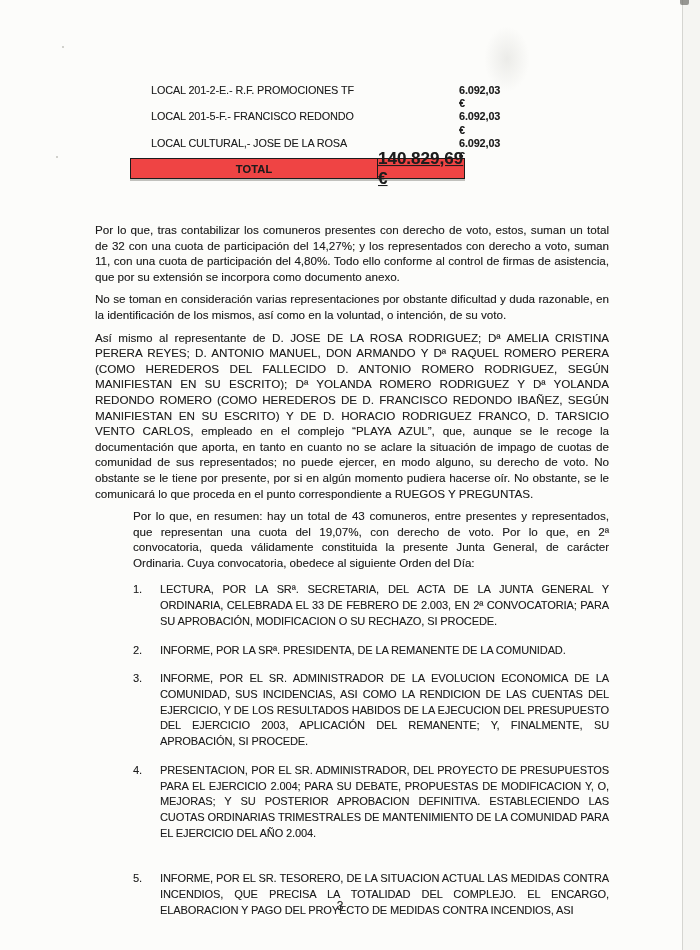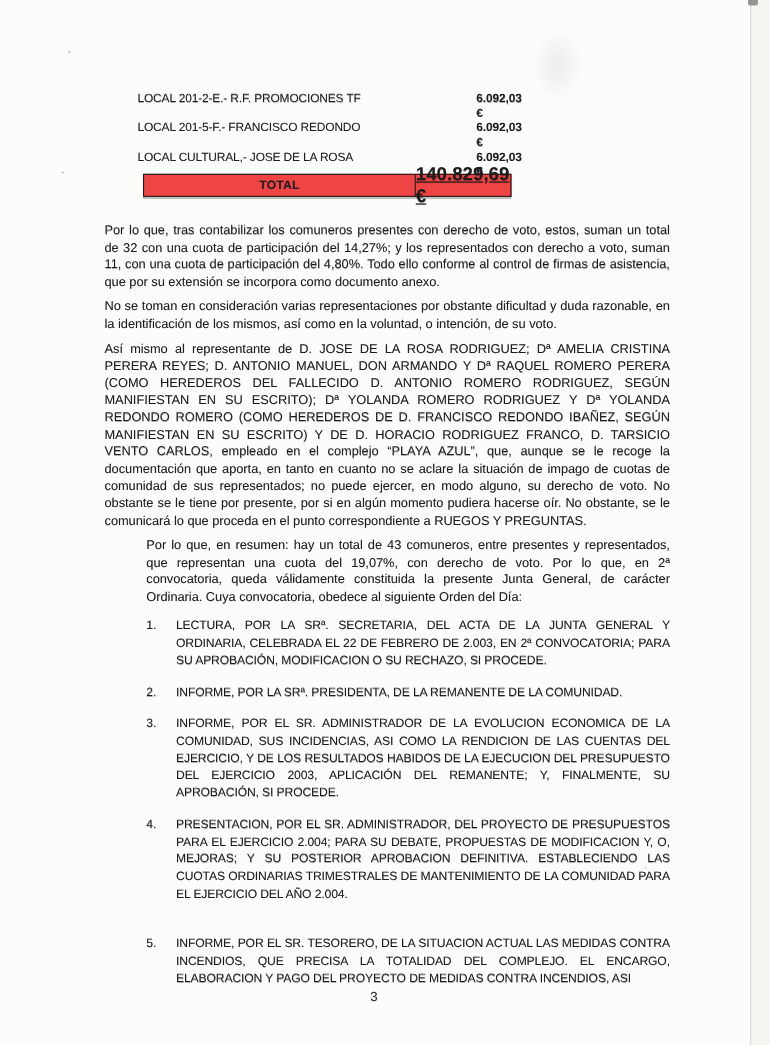--- a/index.html
+++ b/index.html
@@ -16,36 +16,36 @@
   .edge-line { position:absolute; left:682px; top:0; width:1px; height:950px; background:#d5d5d1; }
   .corner-mark { position:absolute; left:680px; top:0; width:9px; height:5px; background:#6e6e6a; opacity:.7; border-radius:0 0 2px 2px; }
   .smudge { position:absolute; left:484px; top:26px; width:46px; height:66px;
             background:radial-gradient(ellipse at center, rgba(150,150,142,0.16), rgba(150,150,142,0) 70%); }
   .speck { position:absolute; width:2px; height:2px; background:#c3c3bc; border-radius:50%; }
   .speck.s1 { left:62px; top:46px; }
   .speck.s2 { left:56px; top:156px; }
   .speck.s3 { left:586px; top:788px; opacity:.6; }
 
   
-  .fees { position:absolute; left:125px; top:84px; width:345px; font-size:10.8px; line-height:13.2px; letter-spacing:-0.1px; }
+  .fees { position:absolute; left:151px; top:84px; width:345px; font-size:10.8px; line-height:13.2px; letter-spacing:-0.1px; }
   .fee-row { display:flex; }
   .fee-label { width:268px; flex:none; }
   .fee-amount { font-weight:bold;padding-left:40px; }
 
   
   .total-box { position:absolute; left:130px; top:158px; width:333px; height:19px;
                border:1.6px solid #1c1c1c; background:#ef4444; display:flex; align-items:stretch;
                box-shadow:0 2px 0 rgba(105,105,98,0.40); }
   .total-label-cell { flex:1; border-right:1.6px solid #1c1c1c; display:flex; align-items:center; justify-content:center;
                       font-weight:bold; font-size:11px; letter-spacing:0.2px; }
   .total-amount-cell { width:86px; flex:none; display:flex; align-items:center; justify-content:center;
                        font-weight:bold; font-size:17px;text-decoration:underline; }
 
   
-  .body-text { position:absolute; left:95px; top:202px; width:514px;
+  .body-text { position:absolute; left:95px; top:222px; width:514px;
                font-size:11.6px; line-height:15.6px; text-align:justify; }
   .body-text p { margin:0 0 7px 0; }
   .body-text p.last { margin-bottom:0;margin-left:38px; }
 
   
   .agenda { margin:12px 0 0 38px; }
   .agenda-item { display:flex; margin-top:13px; font-size:11px; line-height:15.7px; letter-spacing:-0.1px; }
   .agenda-item:first-child { margin-top:0; }
   .agenda-item.spaced { margin-top:30px; }
   .agenda-num { width:27px; flex:none; }
@@ -88,21 +88,21 @@
 
   <div class="body-text">
     <p>Por lo que, tras contabilizar los comuneros presentes con derecho de voto, estos, suman un total de 32 con una cuota de participación del 14,27%; y los representados con derecho a voto, suman 11, con una cuota de participación del 4,80%. Todo ello conforme al control de firmas de asistencia, que por su extensión se incorpora como documento anexo.</p>
     <p>No se toman en consideración varias representaciones por obstante dificultad y duda razonable, en la identificación de los mismos, así como en la voluntad, o intención, de su voto.</p>
     <p>Así mismo al representante de D. JOSE DE LA ROSA RODRIGUEZ; Dª AMELIA CRISTINA PERERA REYES; D. ANTONIO MANUEL, DON ARMANDO Y Dª RAQUEL ROMERO PERERA (COMO HEREDEROS DEL FALLECIDO D. ANTONIO ROMERO RODRIGUEZ, SEGÚN MANIFIESTAN EN SU ESCRITO); Dª YOLANDA ROMERO RODRIGUEZ Y Dª YOLANDA REDONDO ROMERO (COMO HEREDEROS DE D. FRANCISCO REDONDO IBAÑEZ, SEGÚN MANIFIESTAN EN SU ESCRITO) Y DE D. HORACIO RODRIGUEZ FRANCO, D. TARSICIO VENTO CARLOS, empleado en el complejo “PLAYA AZUL”, que, aunque se le recoge la documentación que aporta, en tanto en cuanto no se aclare la situación de impago de cuotas de comunidad de sus representados; no puede ejercer, en modo alguno, su derecho de voto. No obstante se le tiene por presente, por si en algún momento pudiera hacerse oír. No obstante, se le comunicará lo que proceda en el punto correspondiente a RUEGOS Y PREGUNTAS.</p>
     <p class="last">Por lo que, en resumen: hay un total de 43 comuneros, entre presentes y representados, que representan una cuota del 19,07%, con derecho de voto. Por lo que, en 2ª convocatoria, queda válidamente constituida la presente Junta General, de carácter Ordinaria. Cuya convocatoria, obedece al siguiente Orden del Día:</p>
 
     <div class="agenda">
       <div class="agenda-item">
         <span class="agenda-num">1.</span>
-        <span class="agenda-text">LECTURA, POR LA SRª. SECRETARIA, DEL ACTA DE LA JUNTA GENERAL Y ORDINARIA, CELEBRADA EL 22 DE FEBRERO DE 2.003, EN 2ª CONVOCATORIA; PARA SU APROBACIÓN, MODIFICACION O SU RECHAZO, SI PROCEDE.</span>
+        <span class="agenda-text">LECTURA, POR LA SRª. SECRETARIA, DEL ACTA DE LA JUNTA GENERAL Y ORDINARIA, CELEBRADA EL 33 DE FEBRERO DE 2.003, EN 2ª CONVOCATORIA; PARA SU APROBACIÓN, MODIFICACION O SU RECHAZO, SI PROCEDE.</span>
       </div>
       <div class="agenda-item">
         <span class="agenda-num">2.</span>
         <span class="agenda-text">INFORME, POR LA SRª. PRESIDENTA, DE LA REMANENTE DE LA COMUNIDAD.</span>
       </div>
       <div class="agenda-item">
         <span class="agenda-num">3.</span>
         <span class="agenda-text">INFORME, POR EL SR. ADMINISTRADOR DE LA EVOLUCION ECONOMICA DE LA COMUNIDAD, SUS INCIDENCIAS, ASI COMO LA RENDICION DE LAS CUENTAS DEL EJERCICIO, Y DE LOS RESULTADOS HABIDOS DE LA EJECUCION DEL PRESUPUESTO DEL EJERCICIO 2003, APLICACIÓN DEL REMANENTE; Y, FINALMENTE, SU APROBACIÓN, SI PROCEDE.</span>
       </div>
       <div class="agenda-item">

